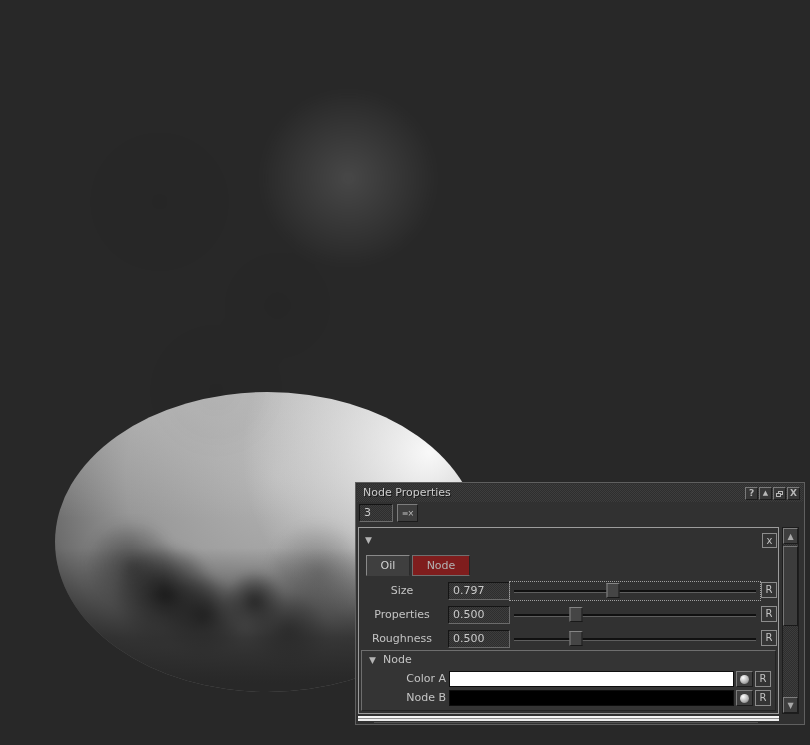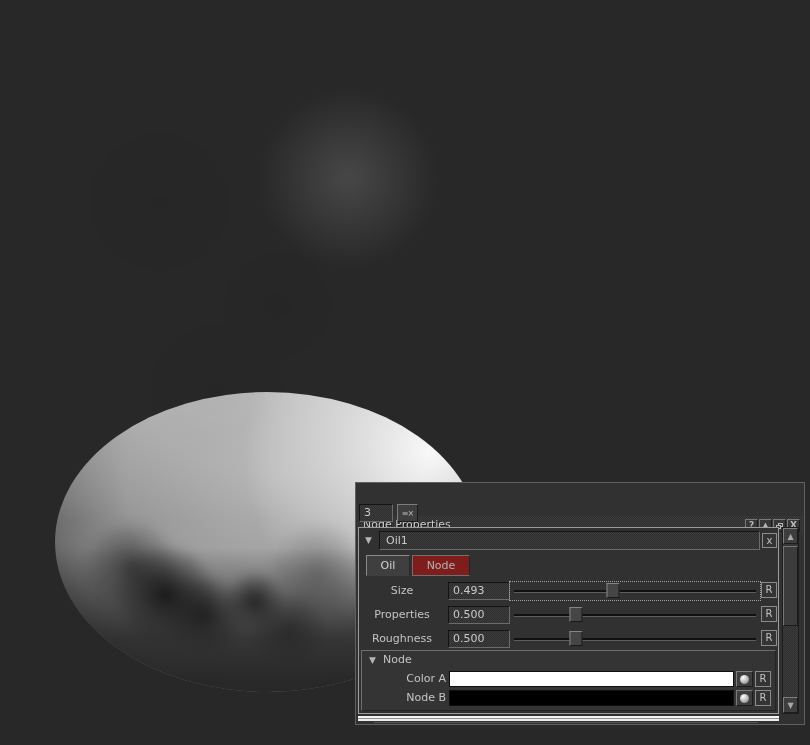--- a/index.html
+++ b/index.html
@@ -38,21 +38,21 @@
       radial-gradient(circle at 62% 60%, rgba(70,70,70,.5), rgba(70,70,70,0) 16%);}
   .reflection-fade{position:absolute;inset:0;
     background:linear-gradient(to bottom, rgba(40,40,40,0) 52%, rgba(40,40,40,.85) 82%, #282828 97%);}
 
   
   .win{position:absolute;left:355px;top:482px;width:450px;height:243px;background:#313131;
        border:1px solid #606060;box-sizing:border-box;z-index:10;}
   .stipple{background-color:#2e2e2e;
        background-image:repeating-conic-gradient(#3d3d3d 0% 25%, #2e2e2e 0% 50%);
        background-size:2px 2px;}
-  .titlebar{position:absolute;left:1px;top:1px;right:1px;height:18px;margin-top:32px;}
+  .titlebar{position:absolute;left:1px;top:1px;right:1px;height:18px;}
   .titlebar .title{position:absolute;left:6px;top:0;line-height:18px;color:#cccccc;text-shadow:1px 1px 0 #1a1a1a;}
   .winbtns{position:absolute;top:3px;right:3px;display:flex;gap:1px;}
   .winbtn{width:13px;height:13px;background:#373737;border:1px solid;border-color:#7a7a7a #1d1d1d #1d1d1d #7a7a7a;
        box-sizing:border-box;display:flex;align-items:center;justify-content:center;
        font-size:9px;font-weight:bold;color:#b8b8b8;line-height:1;cursor:default;}
   .restore-glyph{position:relative;width:7px;height:6px;}
   .restore-glyph .r1{position:absolute;left:2px;top:0;width:5px;height:4px;border:1px solid #b8b8b8;box-sizing:border-box;}
   .restore-glyph .r2{position:absolute;left:0;top:2px;width:5px;height:4px;border:1px solid #b8b8b8;background:#373737;box-sizing:border-box;}
 
   .sunken{border:1px solid;border-color:#141414 #6b6b6b #6b6b6b #141414;box-sizing:border-box;}
@@ -138,29 +138,28 @@
         <div class="winbtn">X</div>
       </div>
     </div>
 
     <div class="preview-count sunken stipple">3</div>
     <div class="preview-btn raised">≡×</div>
 
     <div class="frame">
 
       <span class="tri node-header-tri">▼</span>
-      <div class="node-name sunken stipple">Oil1</div>
       <div class="node-remove">x</div>
 
       <div class="tab tab-active">Oil</div>
       <div class="tab tab-inactive">Node</div>
 
       <div class="prow" style="top:54px;">
         <div class="plabel">Size</div>
-        <div class="pfield sunken stipple">0.493</div>
+        <div class="pfield sunken stipple">0.797</div>
         <div class="sliderzone">
           <div class="focusring"></div>
           <div class="track"></div>
           <div class="handle" style="left: 41%;"></div>
         </div>
         <div class="rbtn">R</div>
       </div>
 
       <div class="prow" style="top:78px;">
         <div class="plabel">Properties</div>

